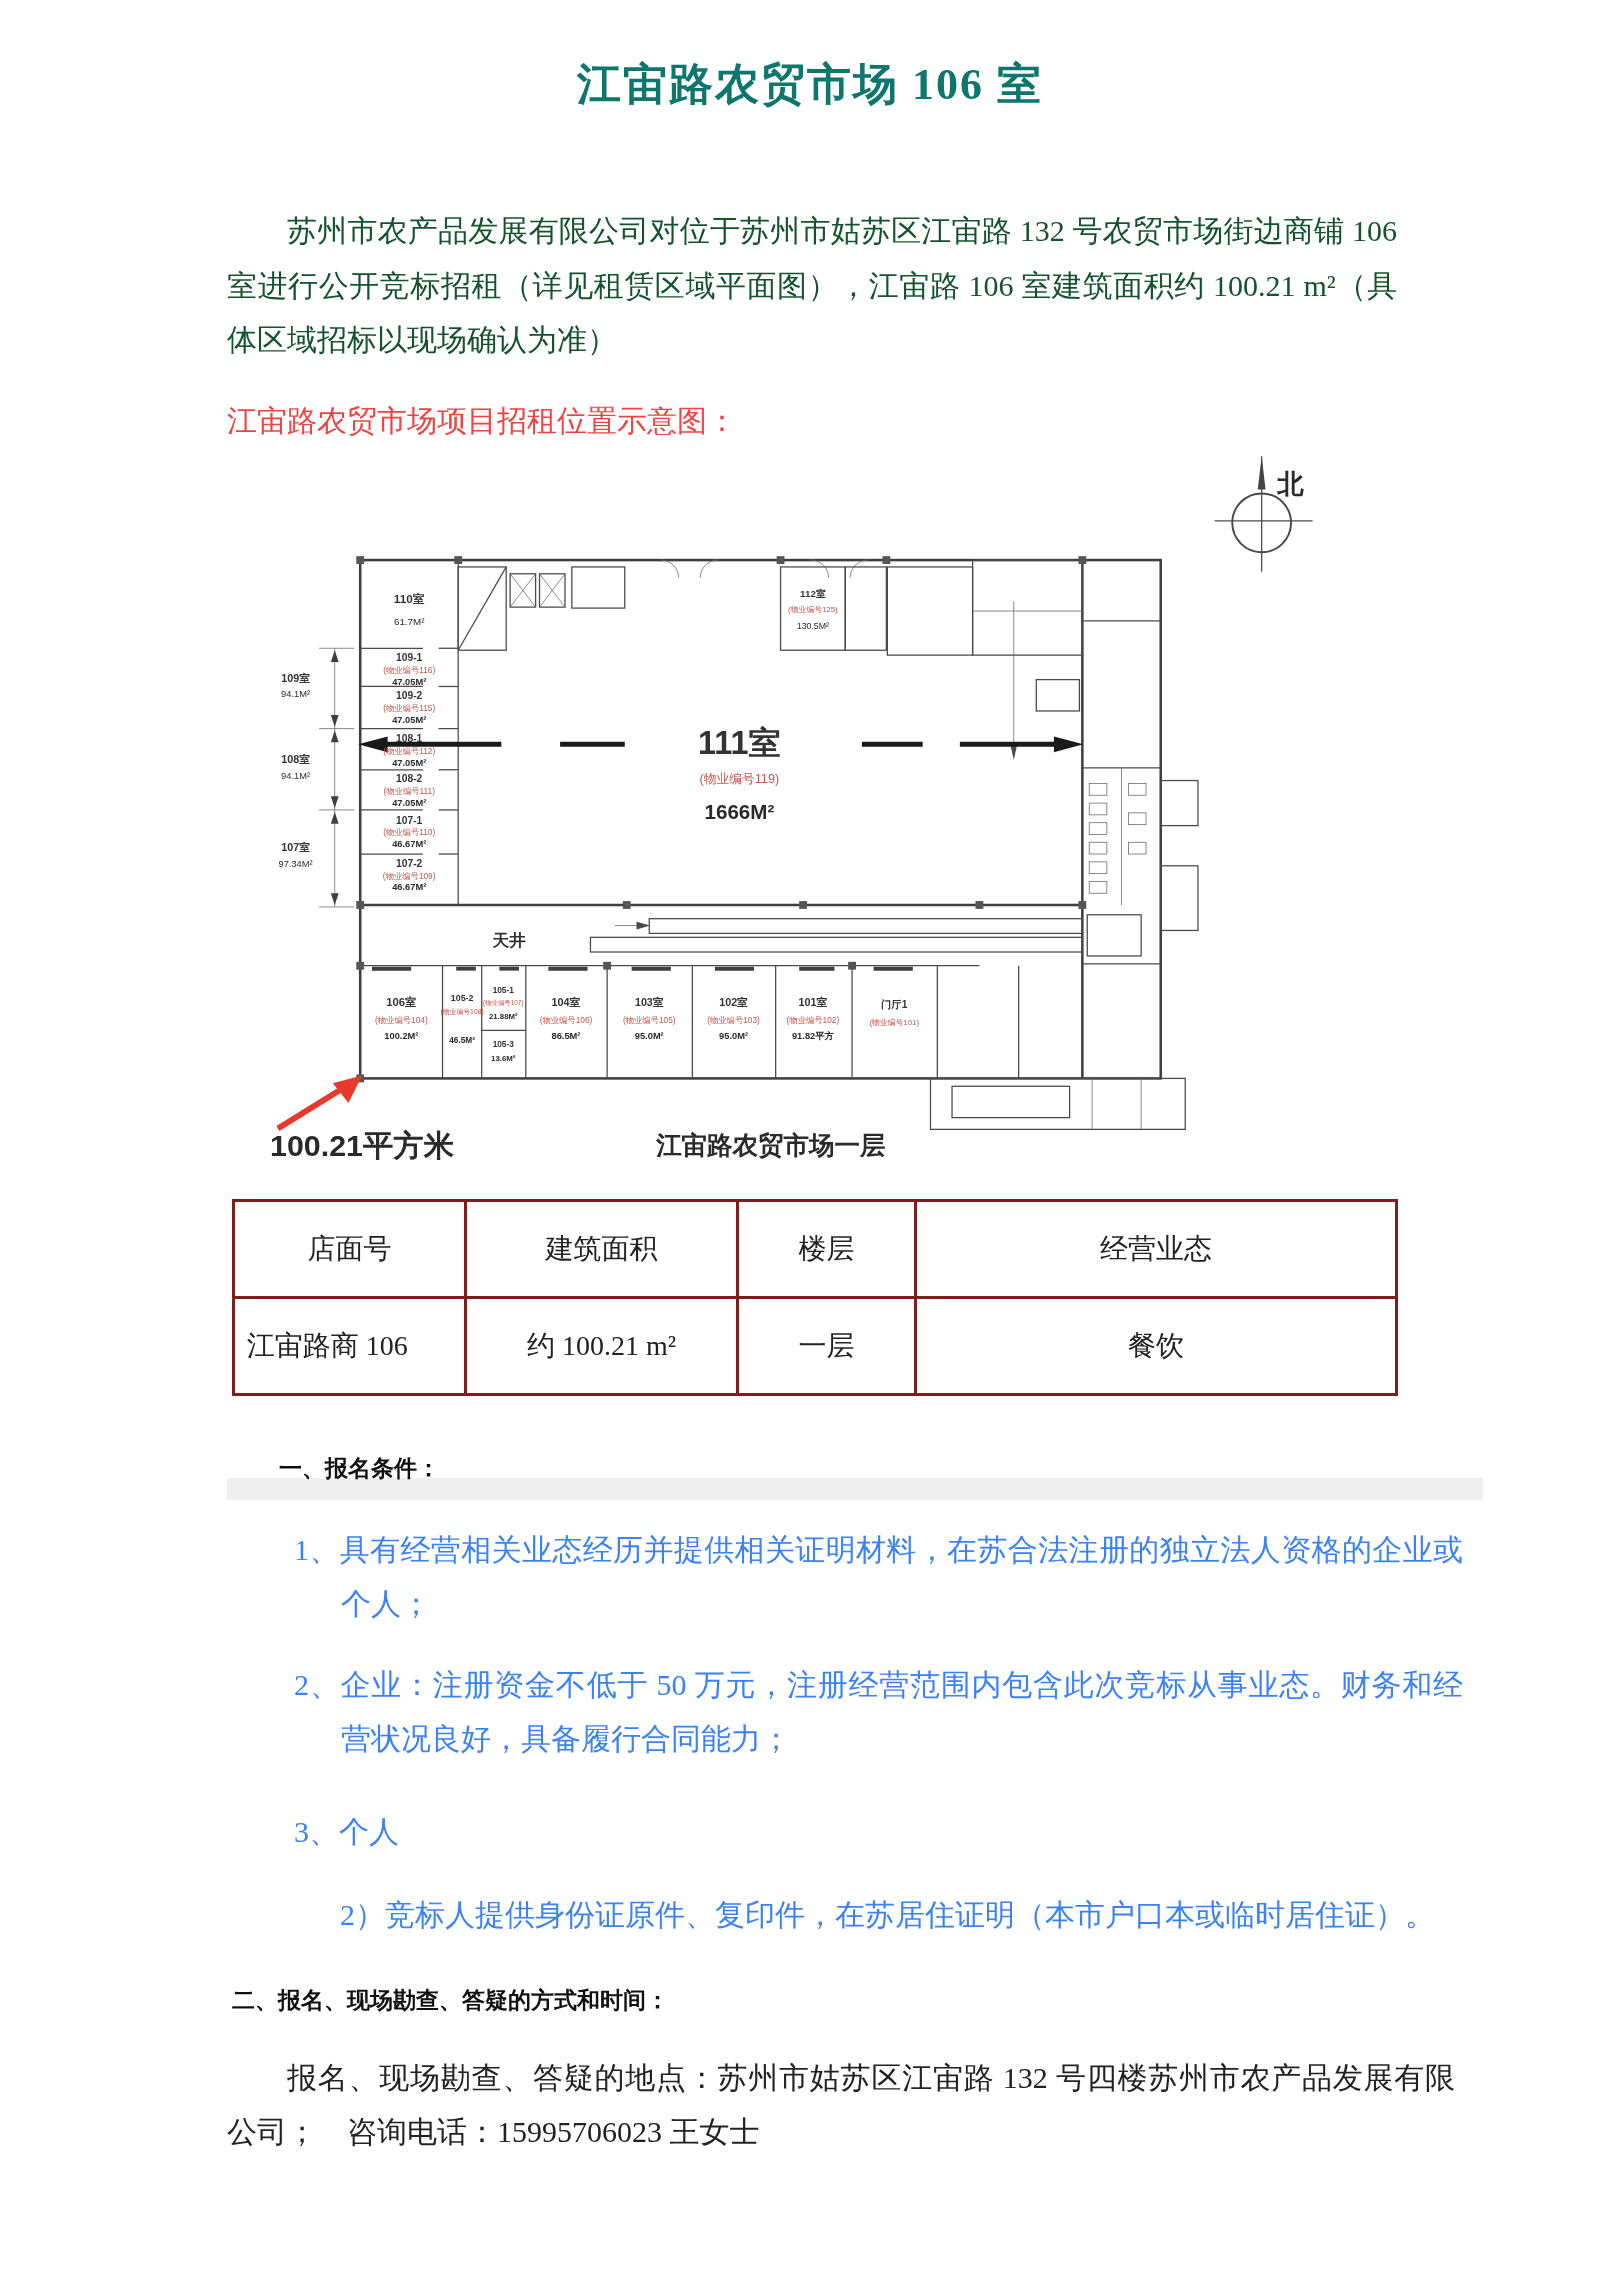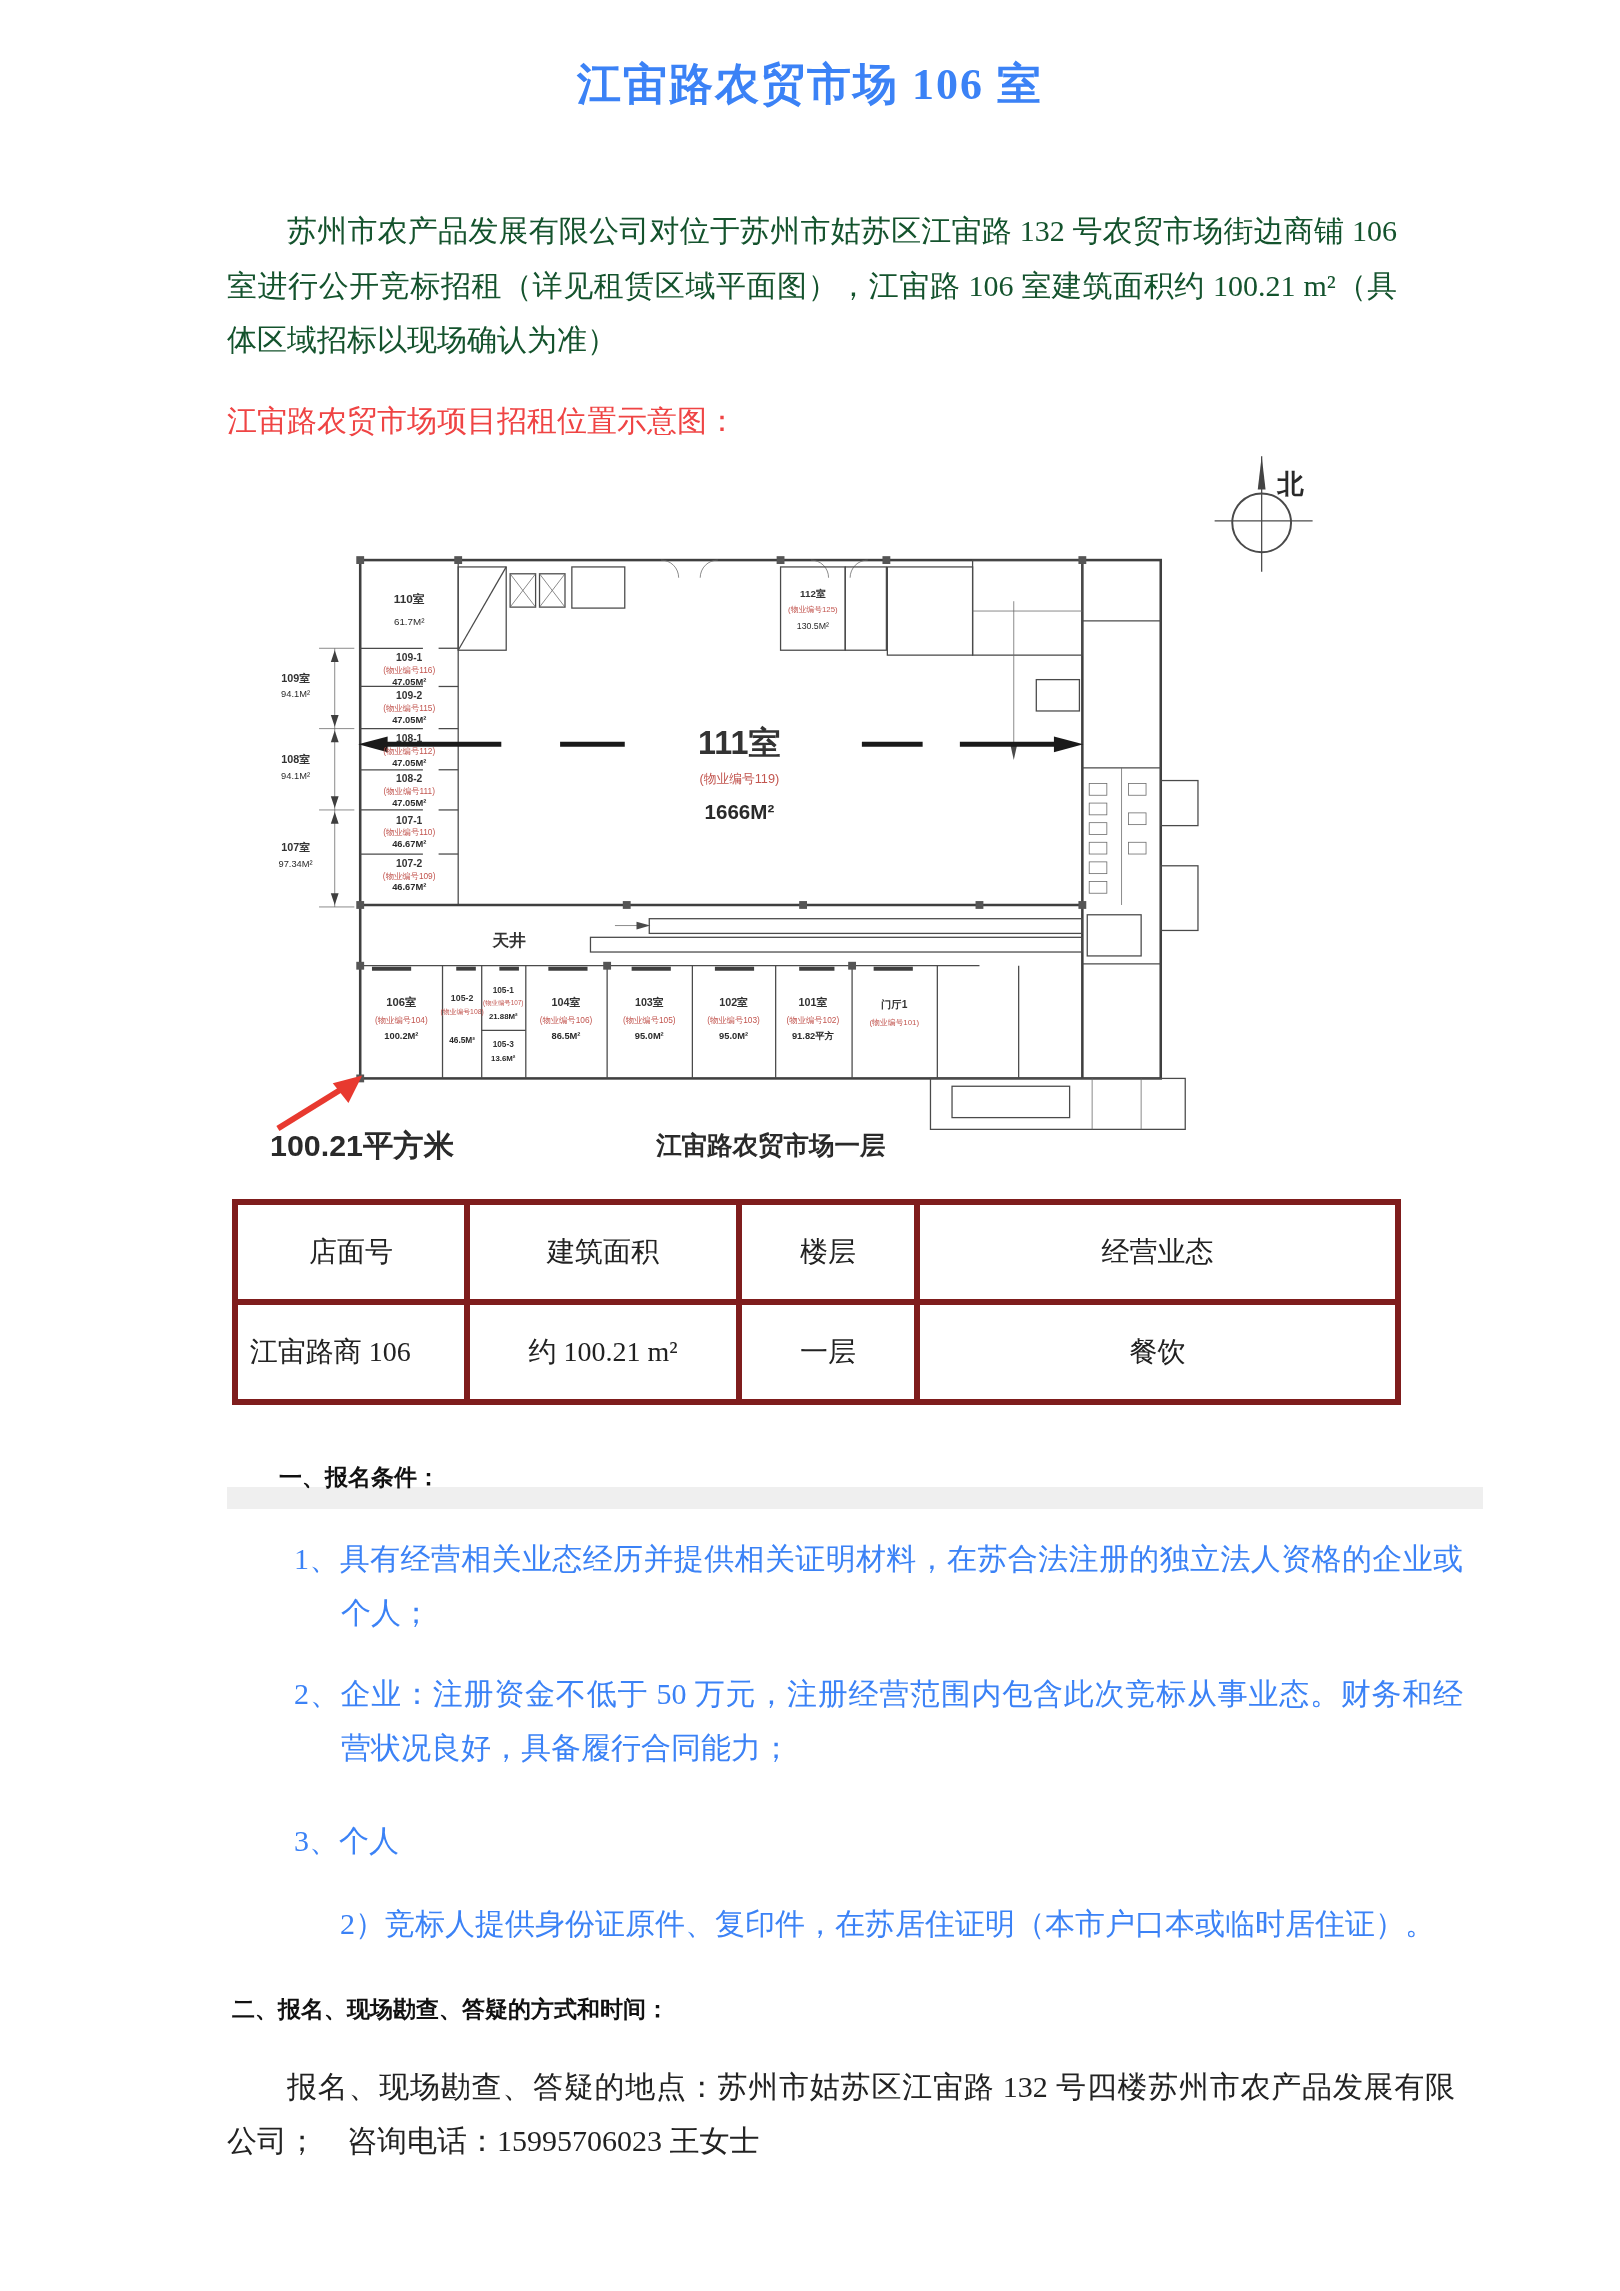--- a/index.html
+++ b/index.html
@@ -1,21 +1,21 @@
 <!DOCTYPE html>
 <html><head>
 <meta charset="utf-8">
 <style>
   html,body { margin:0; padding:0; }
   body {
     width:1620px; height:2292px; background:#ffffff; color:#1d1d1d;
     font-family:"Liberation Serif","DejaVu Serif",serif;
     overflow:hidden; position:relative;
   }
-  .title { text-align:center; font-weight:bold; color:#3b82f6; }
+  .title { text-align:center; font-weight:bold; color:#0f766e; }
   .title1 { padding-top:55px; font-size:44px; letter-spacing:2px; }
   .title2 { margin-top:21.6px; font-size:42px; letter-spacing:2px; }
   .intro {
     margin:90px 223px 0 227px; font-size:30px; line-height:1.82;
     text-indent:2em; text-align:justify; color:#14532d;
   }
   .plan-intro { margin:33px 0 0 227px; font-size:30px; color:#ef4444; }
   .figure { margin:11.8px 0 0 176px; width:1215px; }
   svg .ln { stroke:#4a4a4a; stroke-width:1.3; fill:none; }
   svg .ln2 { stroke:#3f3f3f; stroke-width:2.6; fill:none; }
@@ -23,21 +23,21 @@
   svg text { fill:#2a2a2a; font-family:"Liberation Sans","DejaVu Sans",sans-serif; }
   svg .rm { font-weight:bold; fill:#333; }
   svg .red { fill:#c2554f; }
   svg .arrowline { stroke:#1a1a1a; stroke-width:5; }
   svg .colsq { fill:#555; stroke:none; }
   .doc-table {
     margin:35px 0 0 232px; border-collapse:collapse; table-layout:fixed;
     width:1164px; font-size:28px; color:#222;
   }
   .doc-table td {
-    border:6px solid #7f1d1d; text-align:center; height:94px; padding:0 7.8px;
+    border:3px solid #7f1d1d; text-align:center; height:94px; padding:0 7.8px;
   }
   .doc-table tr.hdr td { border-bottom-width:2.9px; }
   .doc-table td.left { text-align:left; padding-left:11.8px; }
   .s1-row { position:relative; margin:57px 137px 0 227px; }
   .s1-band { position:absolute; left:0; right:0; top:25.5px; height:21.6px; background:#efefef; }
   h2 {
     margin:0; position:relative; font-size:23px; color:#111;
     font-family:"Liberation Sans","DejaVu Sans",sans-serif; font-weight:bold;
   }
   h2.h-s1 { margin-left:52px; }

